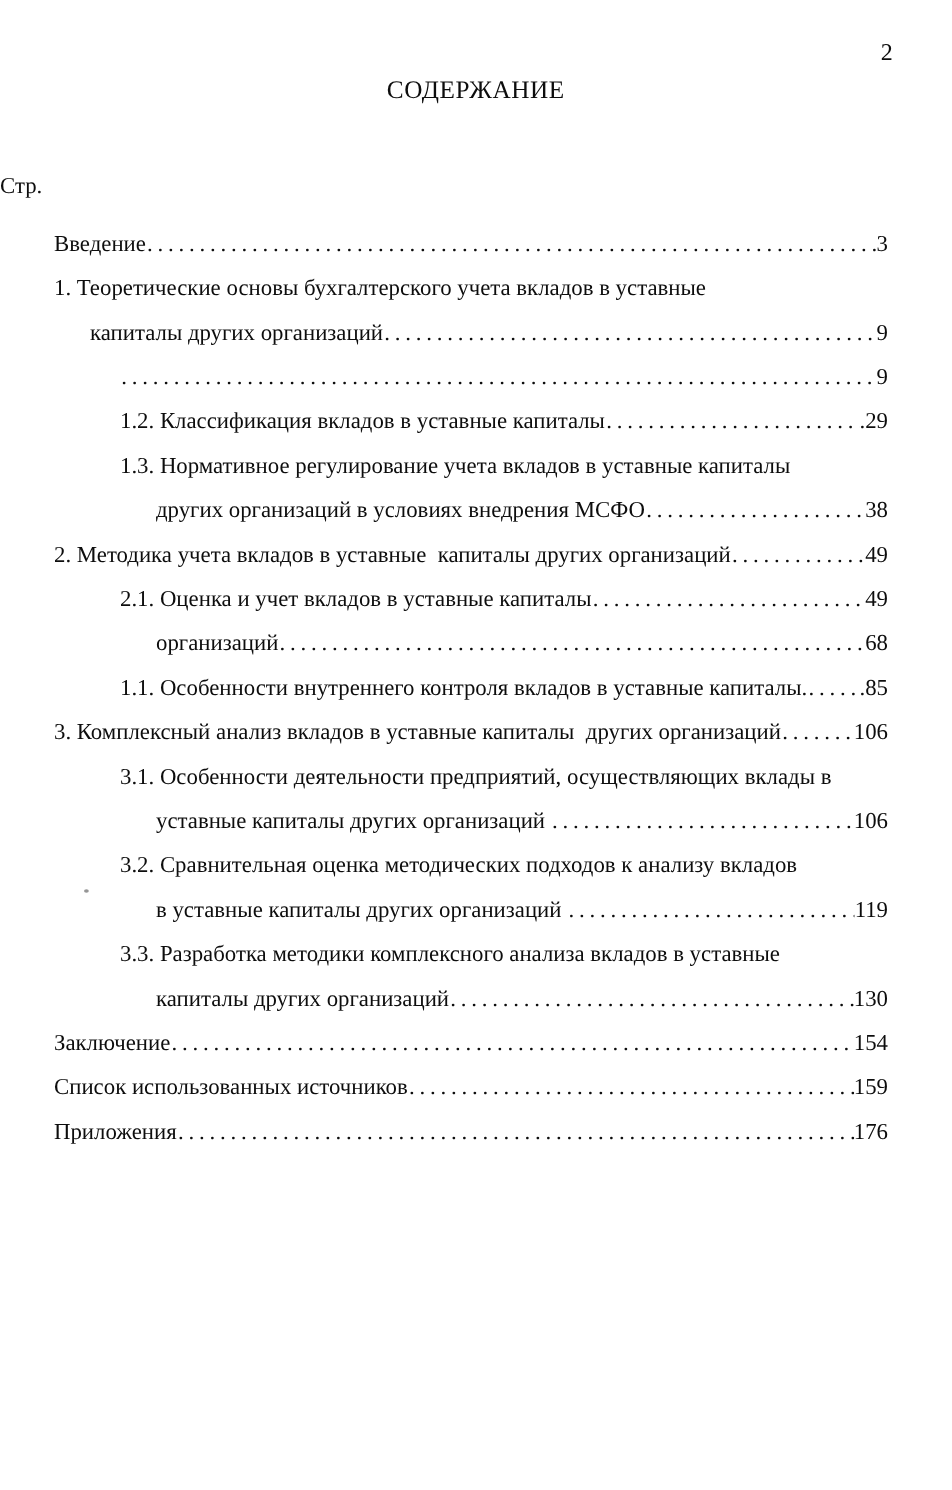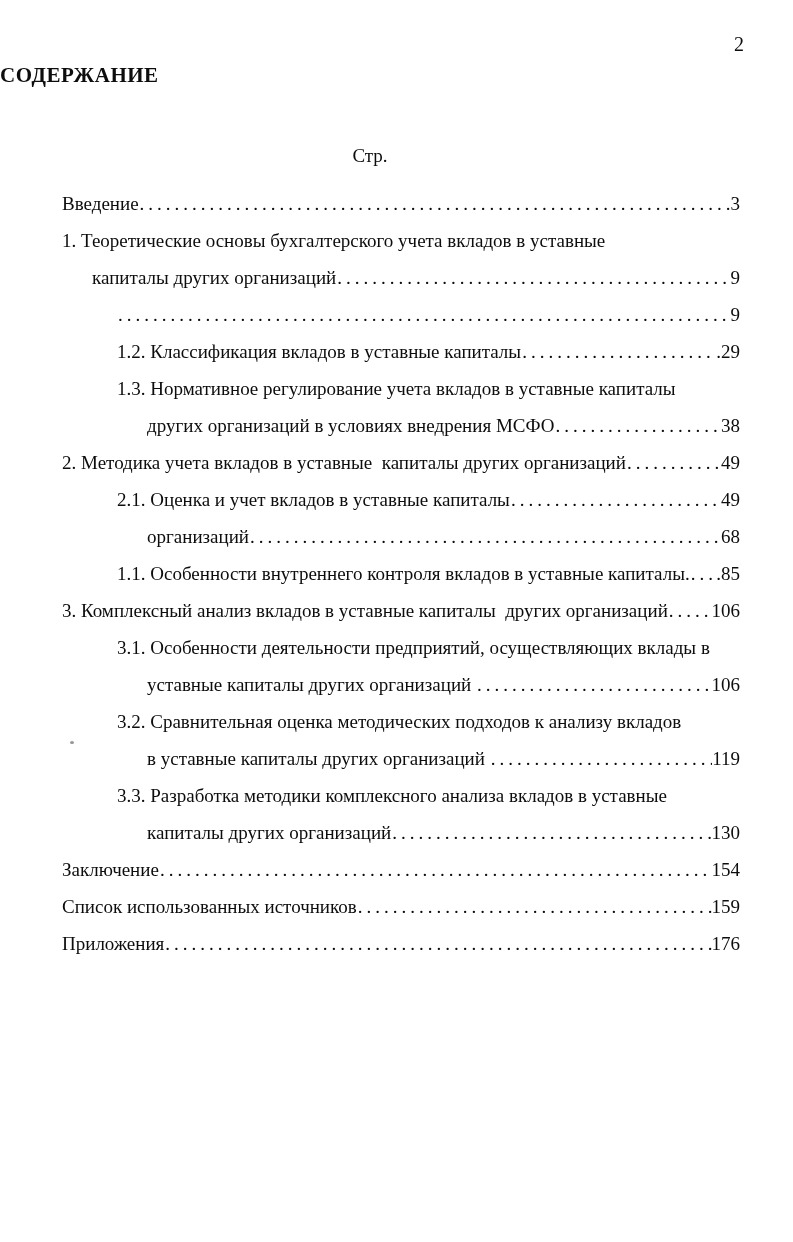--- a/index.html
+++ b/index.html
@@ -19,38 +19,37 @@
   }
   .page-number {
     position: absolute;
     top: 32px;
     right: 49px;
     font-size: 20px;
     line-height: 24px;
   }
   .doc-title {
     margin-top: 62px;
-    text-align: left;
+    text-align: center;
     font-size: 21px;
     line-height: 26px;
-    font-weight: bold;
+    font-weight: normal;
     letter-spacing: 0.5px;
   }
   .col-header {
     margin-top: 56px;
     padding-right: 53px;
-    text-align: center;
+    text-align: left;
     font-size: 19px;
     line-height: 24px;
   }
   .toc {
     margin-top: 17px;
     padding-left: 45px;
     padding-right: 53px;
-    margin-left: 17px;
   }
   .row {
     display: flex;
     align-items: baseline;
     height: 37px;
     line-height: 37px;
     font-size: 19px;
   }
   .row-text {
     white-space: pre;

